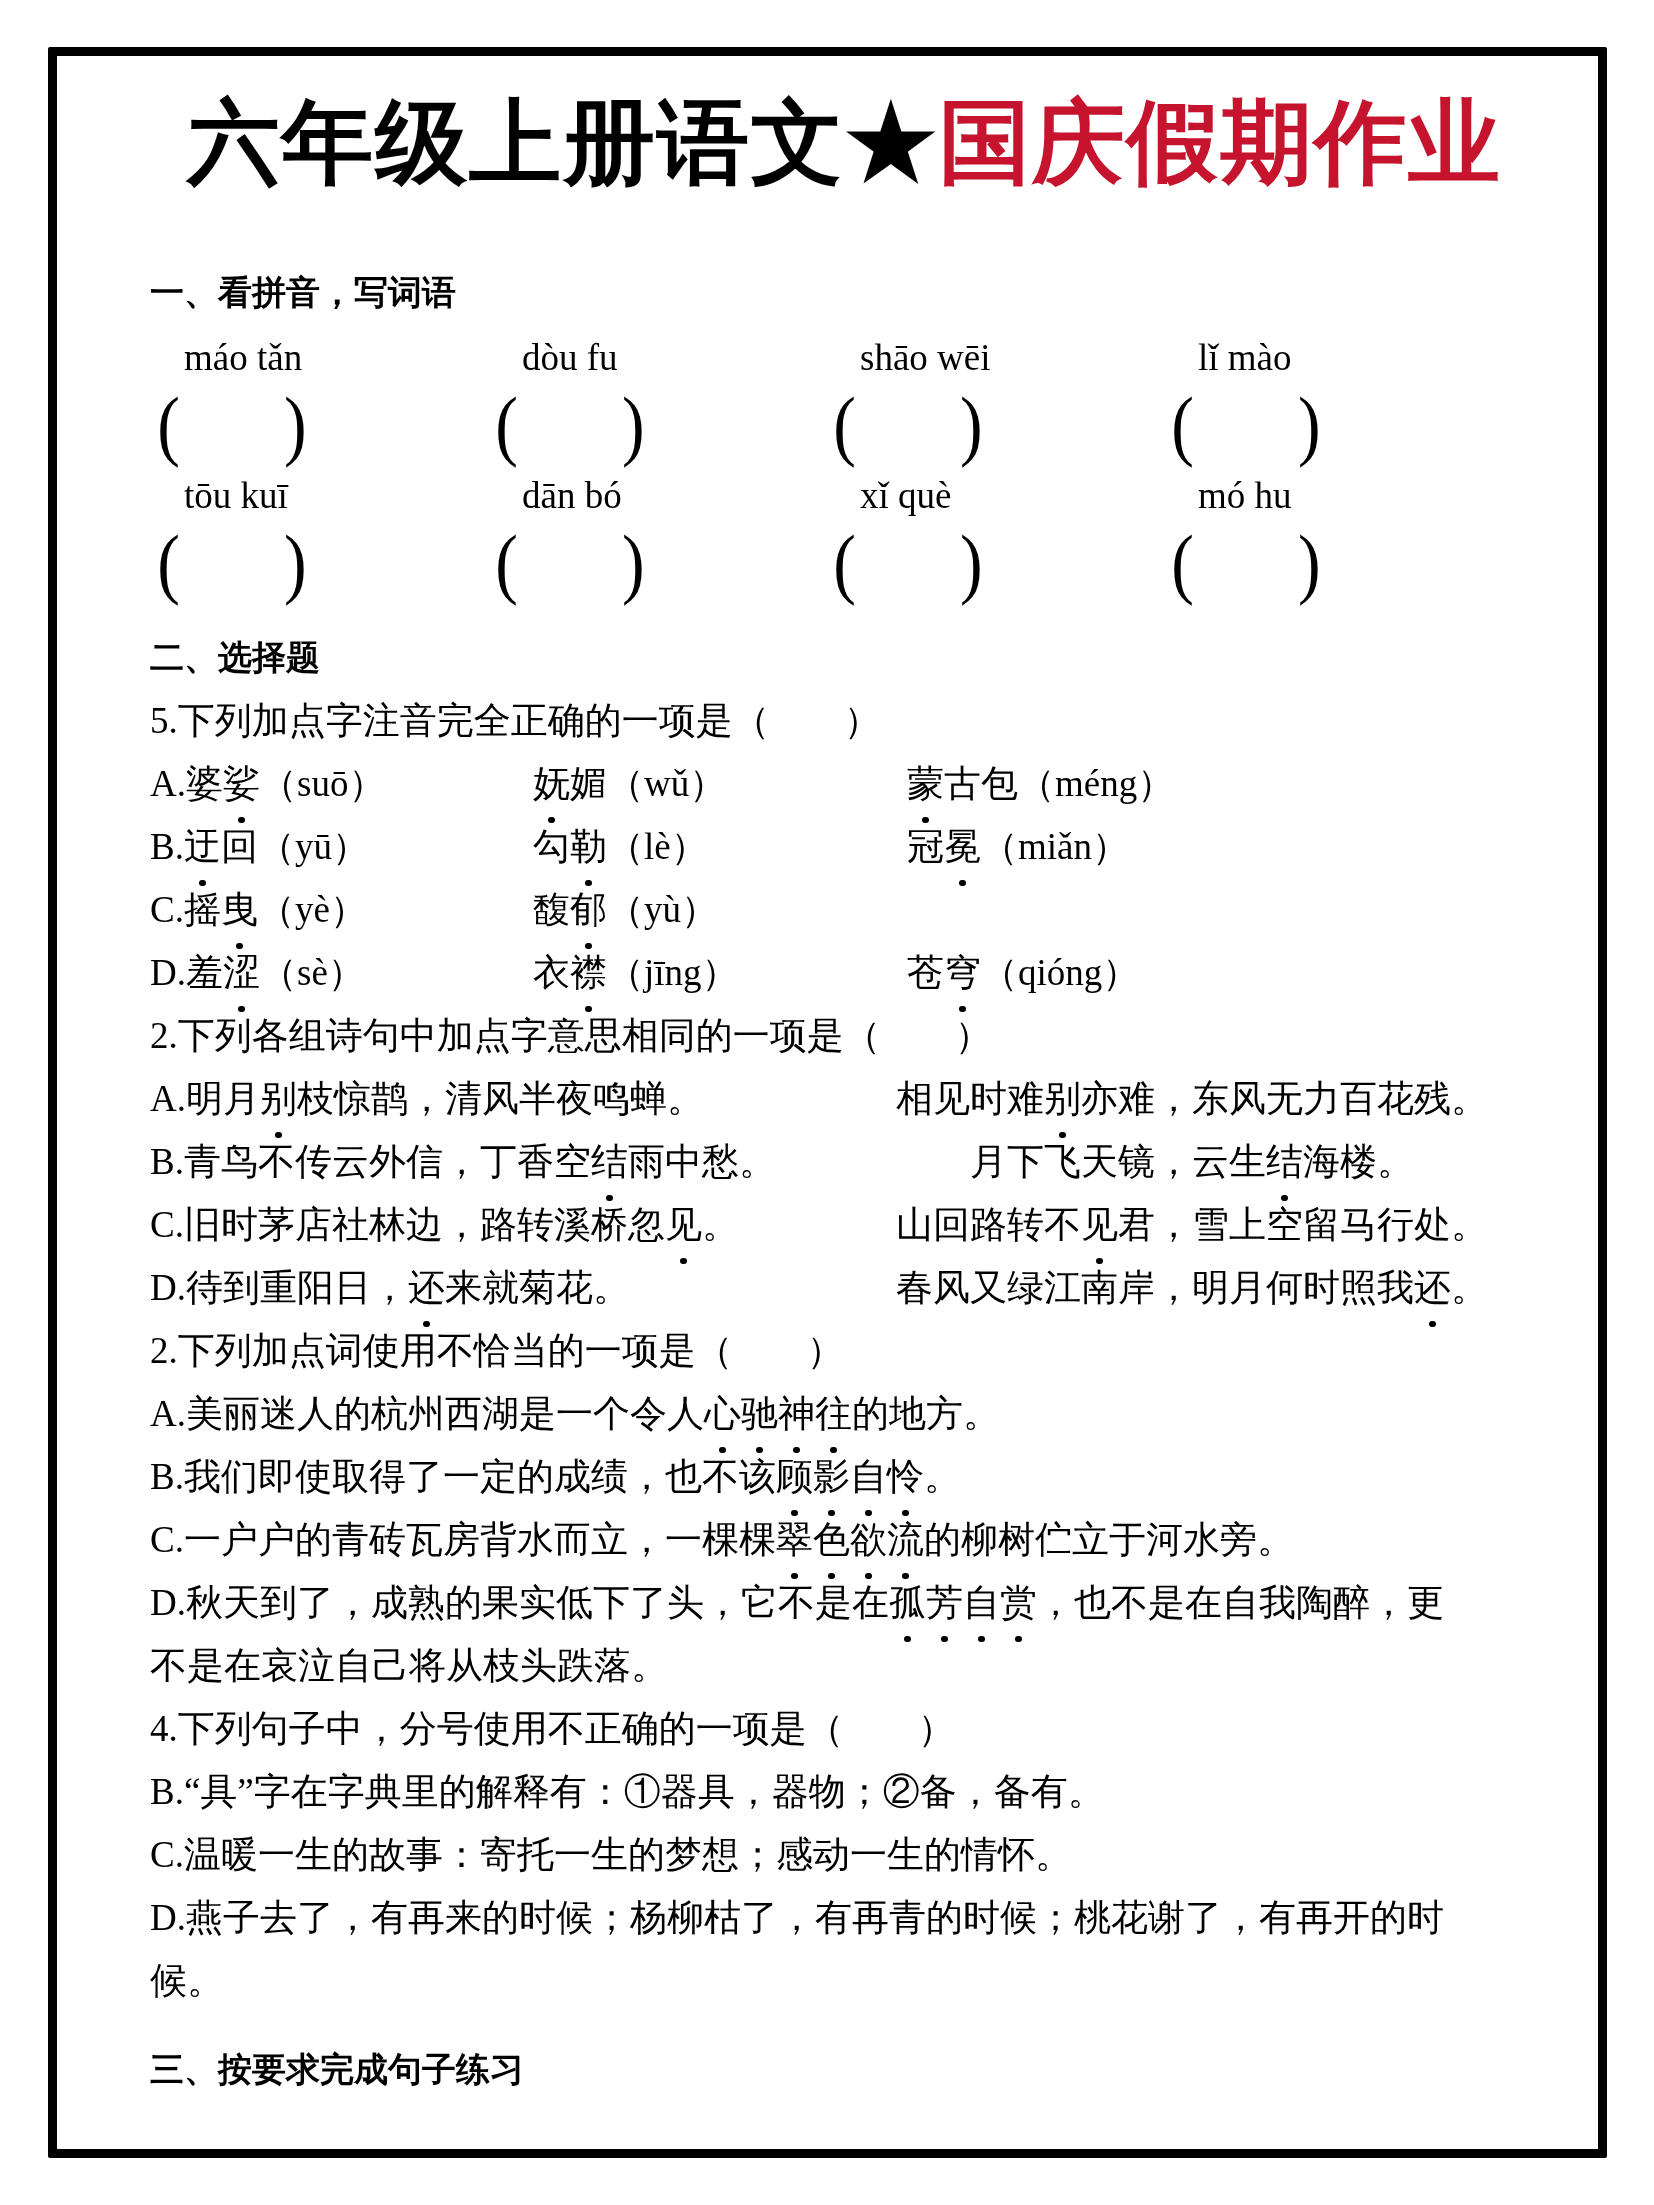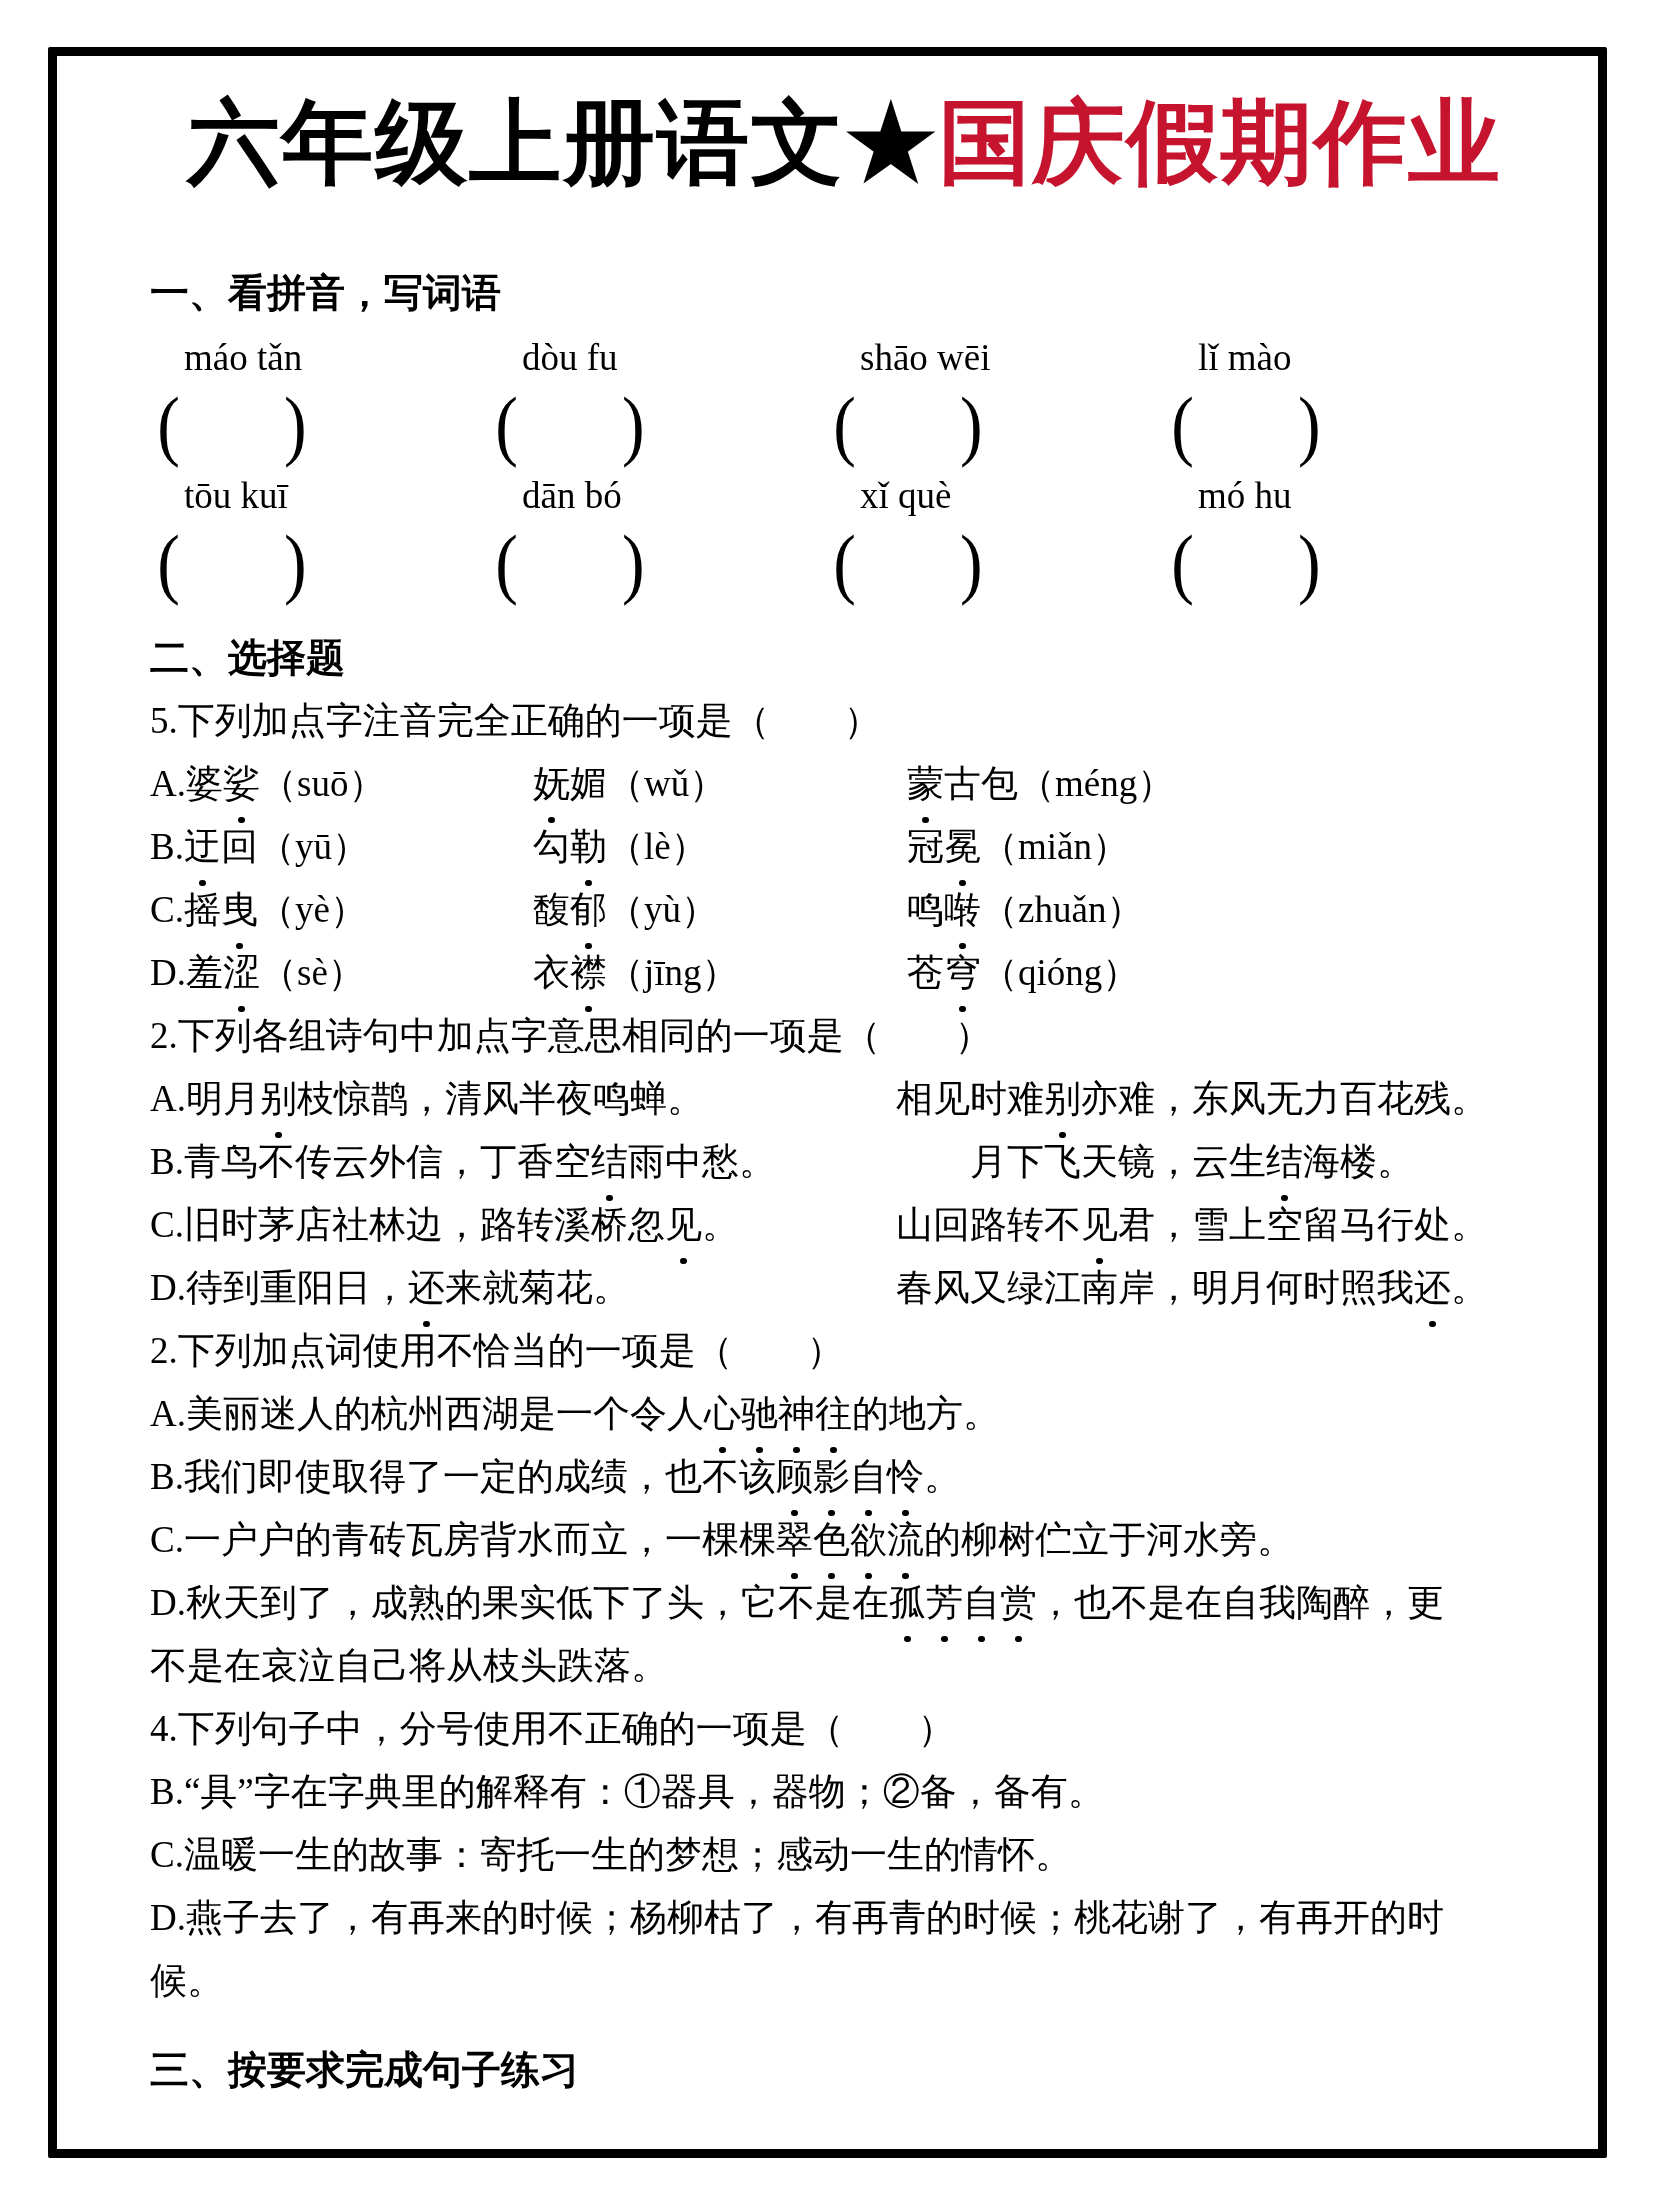--- a/index.html
+++ b/index.html
@@ -14,21 +14,21 @@
   }
   .content {
     position:absolute; left:150px; top:68px; width:1352px;
   }
   .title {
     text-align:right; font-size:92px; font-weight:bold;
     line-height:150px; white-space:nowrap; letter-spacing:1.9px;
   }
   .title .t-red { color:#c6142e; }
   .sec-heading {
-    font-size:39px; font-weight:bold; line-height:63px; white-space:nowrap;
+    font-size:34px; font-weight:bold; line-height:63px; white-space:nowrap;
     margin-top:26px;
   }
   .sec-heading.first { margin-top:43px; }
   .row {
     font-size:37px; line-height:63px; white-space:nowrap;
   }
   .para {
     font-size:37px; line-height:63px; width:1309px;
     word-break:break-all;
   }
@@ -105,21 +105,20 @@
     <div class="c3"><span class="emdot">蒙</span><span>古</span><span>包</span><span>（</span><span>m</span><span>é</span><span>n</span><span>g</span><span>）</span></div>
   </div>
   <div class="row opt3-row">
     <div class="c1"><span>B</span><span>.</span><span class="emdot">迂</span><span>回</span><span>（</span><span>y</span><span>ū</span><span>）</span></div>
     <div class="c2"><span>勾</span><span class="emdot">勒</span><span>（</span><span>l</span><span>è</span><span>）</span></div>
     <div class="c3"><span>冠</span><span class="emdot">冕</span><span>（</span><span>m</span><span>i</span><span>ǎ</span><span>n</span><span>）</span></div>
   </div>
   <div class="row opt3-row">
     <div class="c1"><span>C</span><span>.</span><span>摇</span><span class="emdot">曳</span><span>（</span><span>y</span><span>è</span><span>）</span></div>
     <div class="c2"><span>馥</span><span class="emdot">郁</span><span>（</span><span>y</span><span>ù</span><span>）</span></div>
-    <div class="c3"><span>鸣</span><span class="emdot">啭</span><span>（</span><span>z</span><span>h</span><span>u</span><span>ǎ</span><span>n</span><span>）</span></div>
   </div>
   <div class="row opt3-row">
     <div class="c1"><span>D</span><span>.</span><span>羞</span><span class="emdot">涩</span><span>（</span><span>s</span><span>è</span><span>）</span></div>
     <div class="c2"><span>衣</span><span class="emdot">襟</span><span>（</span><span>j</span><span>ī</span><span>n</span><span>g</span><span>）</span></div>
     <div class="c3"><span>苍</span><span class="emdot">穹</span><span>（</span><span>q</span><span>i</span><span>ó</span><span>n</span><span>g</span><span>）</span></div>
   </div>
 
   <div class="row">2.下列各组诗句中加点字意思相同的一项是（　　）</div>
   <div class="row verse-row">
     <div class="vleft"><span>A</span><span>.</span><span>明</span><span>月</span><span class="emdot">别</span><span>枝</span><span>惊</span><span>鹊</span><span>，</span><span>清</span><span>风</span><span>半</span><span>夜</span><span>鸣</span><span>蝉</span><span>。</span></div>

